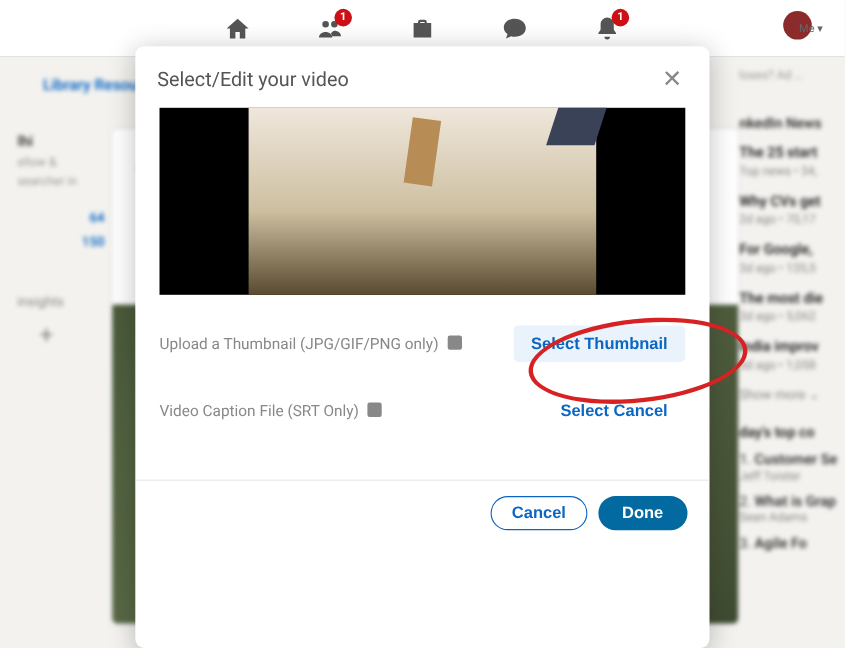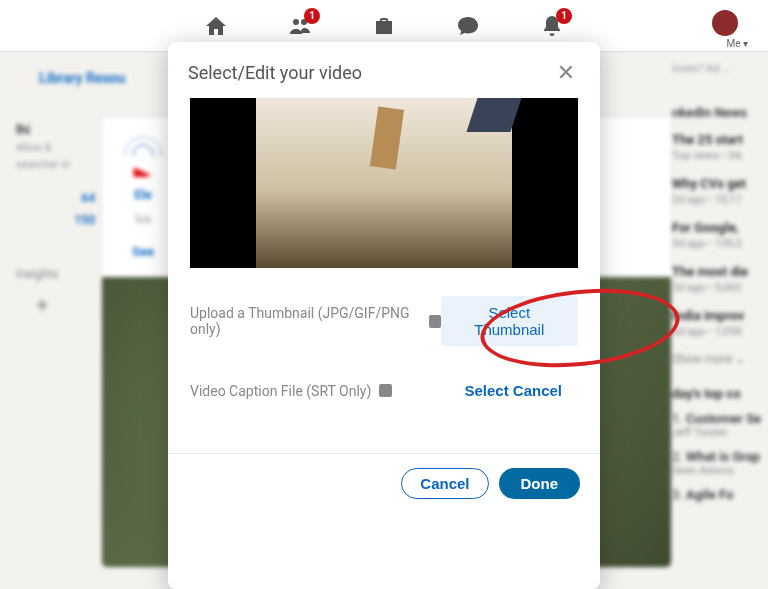--- a/index.html
+++ b/index.html
@@ -4,21 +4,21 @@
 <style>
 html,body{margin:0;padding:0;font-family:-apple-system,BlinkMacSystemFont,"Segoe UI",Roboto,Helvetica,Arial,sans-serif;background:#f3f2ef;width:768px;height:589px;overflow:hidden;position:relative}
 *{box-sizing:border-box}
 
 
 .topnav{height:52px;background:#fff;border-bottom:1px solid #e0e0e0;display:flex;align-items:center;justify-content:center;gap:60px;position:relative}
 .nav-icon{width:24px;height:24px;display:flex;align-items:center;justify-content:center;color:#666;position:relative}
 .nav-icon svg{width:24px;height:24px;fill:#555}
 .badge{position:absolute;top:-6px;right:-8px;background:#cc1016;color:#fff;border-radius:50%;width:16px;height:16px;font-size:10px;font-weight:700;display:flex;align-items:center;justify-content:center}
 .avatar-nav{width:26px;height:26px;border-radius:50%;background:#8b2b2b;position:absolute;right:30px;top:10px}
-.me-label{position:absolute;right:20px;top:38px;font-size:10px;color:#666}
+.me-label{position:absolute;right:20px;top:20px;font-size:10px;color:#666}
 
 
 .bg{filter:blur(2px);position:absolute;inset:0;display:flex;padding-top:52px}
 .left-col{width:95px;padding:10px 0 0 16px;color:#666;font-size:13px}
 .left-name{font-weight:600;color:#333;margin-top:60px}
 .left-sub{font-size:11px;color:#999;margin-top:4px}
 .stats{margin-top:20px;font-size:12px}
 .stats .v{color:#0a66c2;font-weight:600;text-align:right}
 .mid-col{flex:1;padding:18px 0 0 6px}
 .library{color:#0a66c2;font-weight:600;font-size:14px;margin-bottom:30px;margin-left:-62px}
@@ -38,32 +38,32 @@
 .right-col .s{font-size:11px;color:#888;margin-top:2px}
 .right-col .more{color:#888;font-size:12px;margin-top:4px}
 .right-col .ad{color:#999;font-size:11px}
 .courses-hdr{font-weight:700;margin-top:20px}
 .course{margin-top:10px}
 .course .n{font-weight:600}
 .course .a{font-size:11px;color:#888}
 
 
 .overlay{position:absolute;inset:0;background:rgba(0,0,0,0);display:flex;justify-content:center;pointer-events:none}
-.modal{pointer-events:auto;margin-top:42px;width:432px;background:#fff;border-radius:8px;box-shadow:0 4px 24px rgba(0,0,0,.25);display:flex;flex-direction:column;overflow:hidden}
+.modal{pointer-events:auto;margin-top:42px;width:522px;background:#fff;border-radius:8px;box-shadow:0 4px 24px rgba(0,0,0,.25);display:flex;flex-direction:column;overflow:hidden}
 .modal-hd{display:flex;align-items:center;justify-content:space-between;padding:16px 20px 12px}
 .modal-title{font-size:18px;color:#555}
 .close{width:28px;height:28px;display:flex;align-items:center;justify-content:center;color:#888;font-size:22px;cursor:pointer}
 .preview{margin:0 22px;height:170px;background:#000;display:flex;justify-content:center}
 .preview-inner{width:66%;height:100%;background:linear-gradient(180deg,#efe7dc 0%,#cdbfa0 55%,#5a4a30 100%);position:relative}
 .preview-inner::before{content:"";position:absolute;top:6%;left:46%;width:26px;height:60px;background:#b78c55;transform:rotate(8deg)}
 .preview-inner::after{content:"";position:absolute;top:0;right:-4px;width:44px;height:34px;background:#3a4258;transform:skewX(-18deg)}
 .row{display:flex;align-items:center;justify-content:space-between;padding:0 22px;margin-top:28px}
-.row-label{font-size:14px;color:#888;display:flex;align-items:center;gap:8px}
+.row-label{font-size:14px;color:#888;display:flex;align-items:flex-start;gap:8px}
 .info{width:13px;height:13px;border-radius:2px;background:#888}
-.select-thumb{background:#eaf3fb;color:#0a66c2;font-weight:400;font-size:15px;padding:8px 16px;border:none;border-radius:4px;cursor:pointer}
+.select-thumb{background:#eaf3fb;color:#0a66c2;font-weight:700;font-size:15px;padding:8px 16px;border:none;border-radius:4px;cursor:pointer}
 .select-cap{color:#0a66c2;font-weight:600;font-size:15px;background:none;border:none;padding:8px 16px;cursor:pointer}
 .modal-ft{border-top:1px solid #e6e6e6;margin-top:46px;padding:14px 20px;display:flex;justify-content:flex-end;gap:10px}
 .btn-cancel{border:1.5px solid #0a66c2;color:#0a66c2;background:#fff;border-radius:20px;padding:6px 18px;font-weight:600;font-size:15px;cursor:pointer}
 .btn-done{border:none;background:#0369a1;color:#fff;border-radius:20px;padding:7px 22px;font-weight:700;font-size:15px;cursor:pointer}
 
 
 .anno{position:absolute;border:4px solid #d62222;border-radius:50%;width:200px;height:76px;top:290px;left:480px;transform:rotate(-6deg);pointer-events:none}
 </style>
 </head>
 <body>

